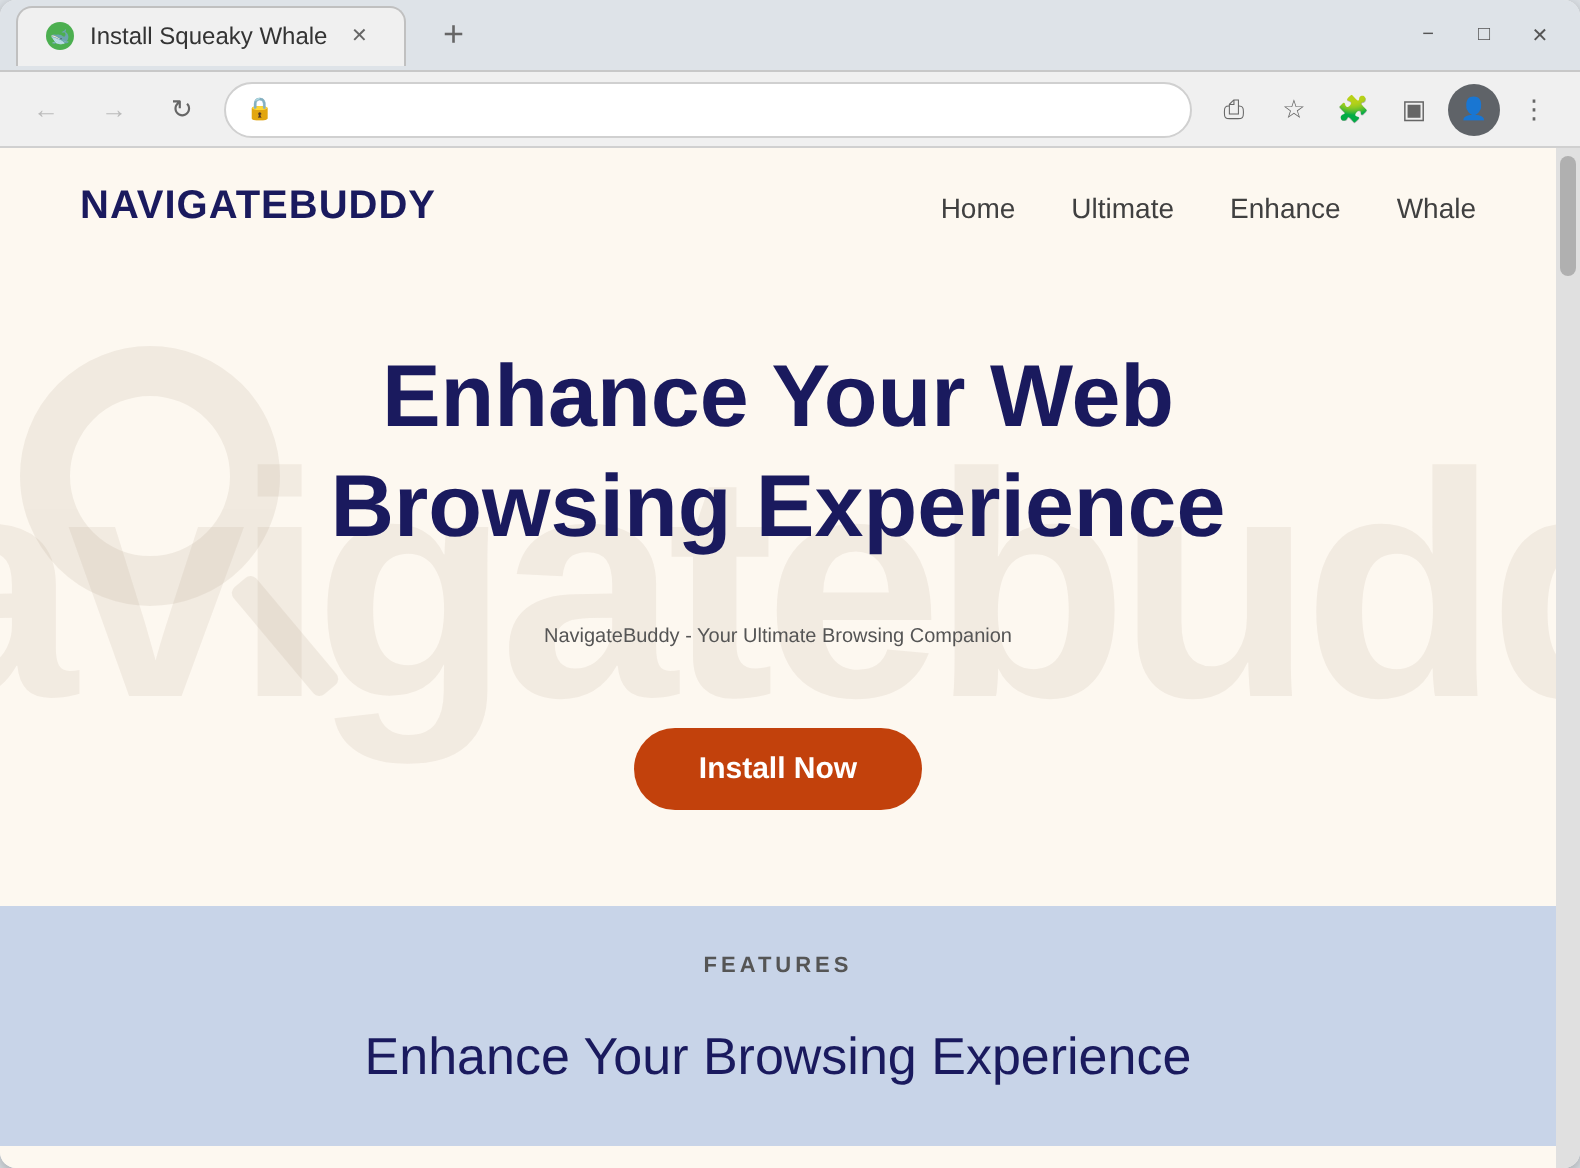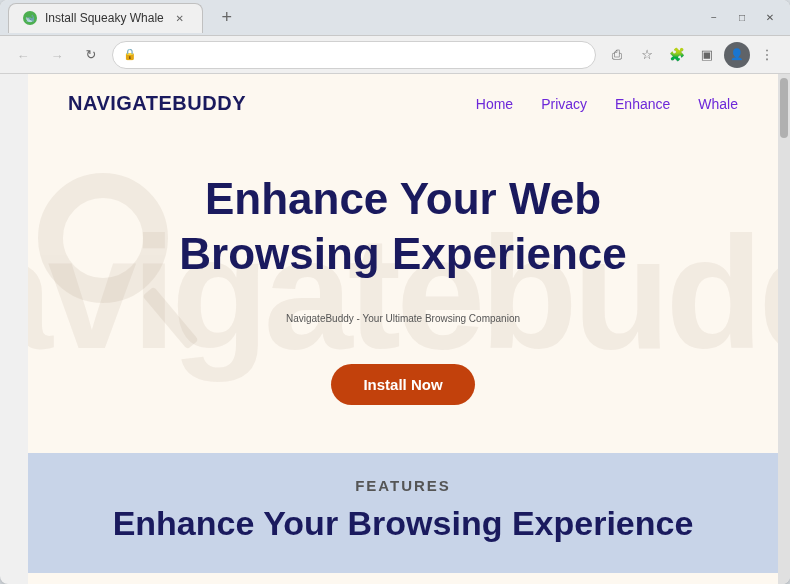--- a/index.html
+++ b/index.html
@@ -160,21 +160,20 @@
       color: white;
       font-size: 11px;
     }
 
     
     .webpage {
       flex: 1;
       overflow: hidden;
       position: relative;
       display: flex;
-      padding-left: 28px;
     }
     .page-content {
       flex: 1;
       overflow: hidden;
       background: #fdf8f0;
       position: relative;
     }
 
     
     .scrollbar {
@@ -207,21 +206,21 @@
       color: #1a1a5e;
       letter-spacing: 0.5px;
     }
     .site-nav {
       display: flex;
       gap: 28px;
       align-items: center;
     }
     .site-nav a {
       font-size: 14px;
-      color: #6d28d9;
+      color: #404040;
       text-decoration: none;
       cursor: pointer;
     }
 
     
     .hero-section {
       position: relative;
       padding: 30px 40px 40px;
       text-align: center;
       overflow: hidden;
@@ -308,30 +307,30 @@
     }
 
     
     .features-section {
       background: #c8d4e8;
       padding: 24px 40px;
       text-align: center;
       min-height: 120px;
     }
     .features-label {
-      font-size: 15px;
+      font-size: 11px;
       letter-spacing: 2px;
       color: #555;
       text-transform: uppercase;
-      margin-bottom: 10px;
+      margin-bottom: 24px;
       font-weight: 600;
     }
     .features-title {
-      font-size: 34px;
-      font-weight: 700;
+      font-size: 26px;
+      font-weight: 400;
       color: #1a1a5e;
     }
   </style>
 </head>
 <body>
 
 <div class="browser-window">
 
   <div class="title-bar">
     <div class="title-bar-left">
@@ -367,21 +366,21 @@
     </div>
   </div>
 
   <div class="webpage">
     <div class="page-content">
 
       <div class="site-header">
         <div class="site-logo">NAVIGATEBUDDY</div>
         <nav class="site-nav">
           <a>Home</a>
-          <a>Privacy</a>
+          <a>Ultimate</a>
           <a>Enhance</a>
           <a>Whale</a>
         </nav>
       </div>
 
       <div class="hero-section">
 
         <div class="magnifier-watermark">
           <div class="magnifier-watermark-circle"></div>
           <div class="magnifier-watermark-handle"></div>

